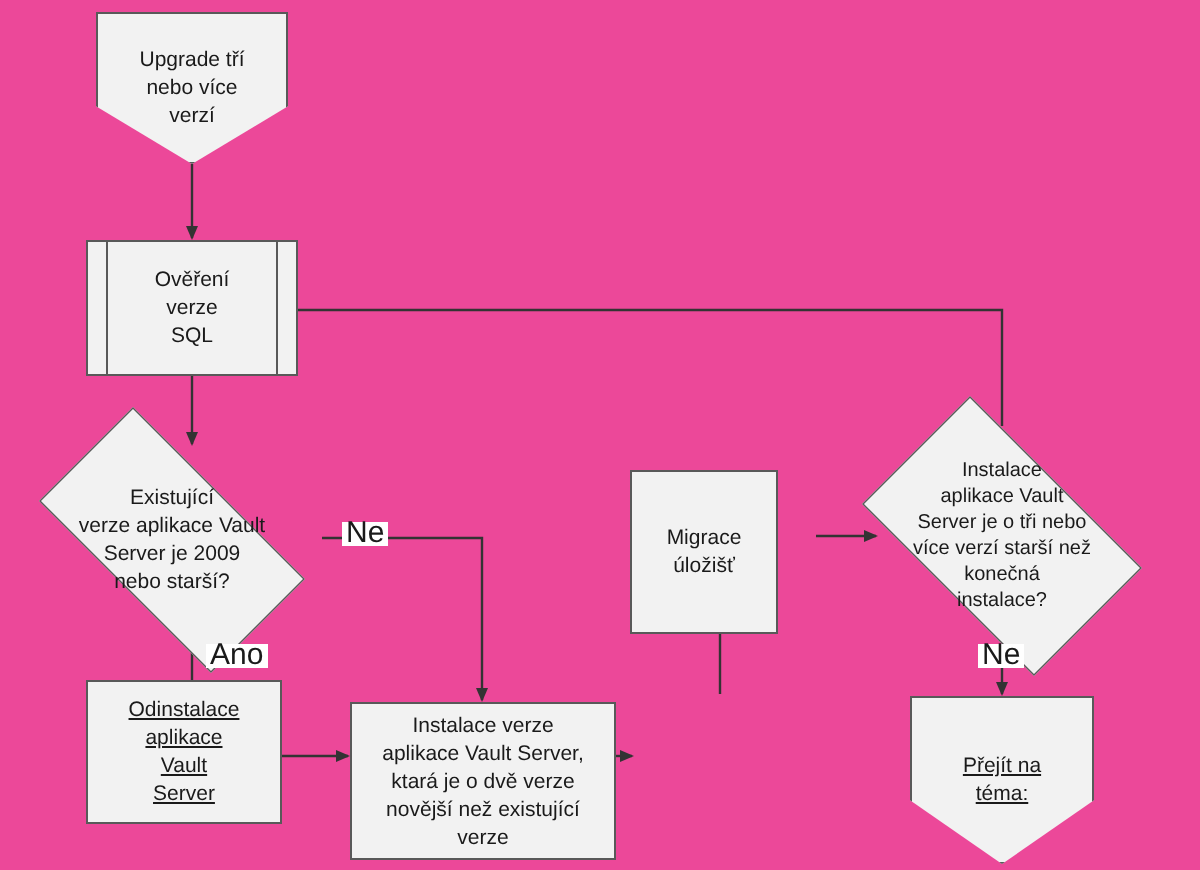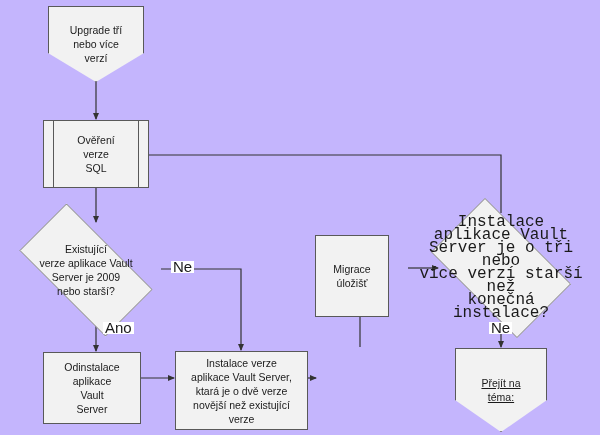--- a/index.html
+++ b/index.html
@@ -7,21 +7,21 @@
     padding: 0;
     background: #ffffff;
   }
   body {
     font-family: "Liberation Sans", sans-serif;
   }
   #canvas {
     position: relative;
     width: 600px;
     height: 435px;
-    background: #c4b5fd;
+    background: #ec4899;
     overflow: hidden;
   }
   #edges {
     position: absolute;
     left: 0;
     top: 0;
     width: 600px;
     height: 435px;
   }
   .node {
@@ -153,42 +153,42 @@
   </div>
 
   <div class="node diamond" style="left:0; top:223px; width:172px; height:94px;">
     <div class="shape"></div>
     <div class="txt">Existující
 verze aplikace Vault
 Server je 2009
 nebo starší?</div>
   </div>
 
-  <div class="node rect" style="left:43px; top:352px; width:98px; height:72px;">
+  <div class="node rect" style="left:43px; top:340px; width:98px; height:72px;text-decoration:underline;">
     <div class="txt">Odinstalace
 aplikace
 Vault
 Server</div>
   </div>
 
   <div class="node rect" style="left:175px; top:351px; width:133px; height:79px;">
     <div class="txt">Instalace verze
 aplikace Vault Server,
 ktará je o dvě verze
 novější než existující
 verze</div>
   </div>
 
 
   <div class="node rect" style="left:315px; top:235px; width:74px; height:82px;">
     <div class="txt">Migrace
 úložišť</div>
   </div>
 
-  <div class="node diamond" style="left:415px; top:214px; width:172px; height:108px; font-size:16px; line-height:13px;font-family:Liberation Mono, monospace;">
+  <div class="node diamond" style="left:415px; top:214px; width:172px; height:108px; font-size:10px; line-height:13px;">
     <div class="shape"></div>
     <div class="txt">Instalace
 aplikace Vault
 Server je o tři nebo
 více verzí starší než
 konečná
 instalace?</div>
   </div>
 
   <div class="node pentagon" style="left:455px; top:348px; width:92px; height:84px;">

